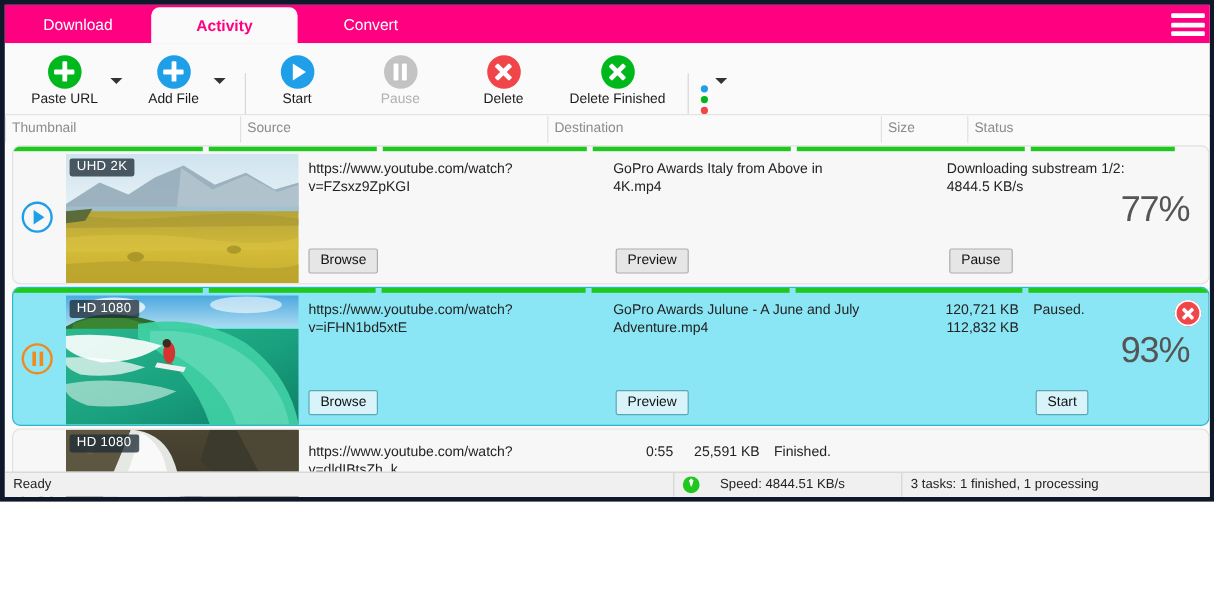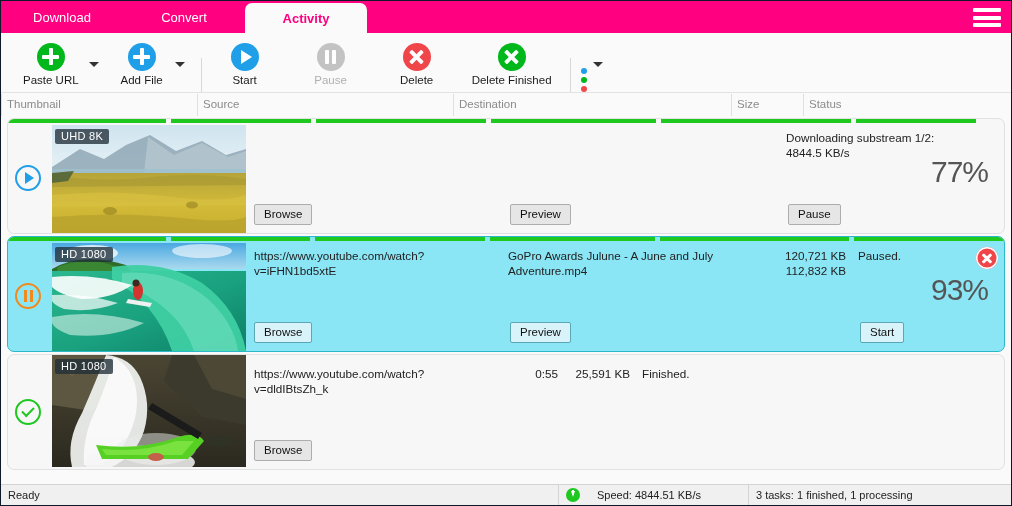--- a/index.html
+++ b/index.html
@@ -5,22 +5,22 @@
   * { box-sizing: border-box; }
   html, body { margin:0; padding:0; }
   body {
     width:1012px; height:506px;
     font-family:"Liberation Sans", sans-serif;
     background:#ffffff;
     overflow:hidden;
   }
   #app {
     position:relative;
-    width:1012px; height:506px;
-    border:1px solid #0f172a;
+    width:1012px; height:418px;
+    border:4px solid #0f172a;
     background:#fafafa;
     overflow:hidden;
   }
 
   
   .tabstrip {
     position:absolute; left:0; top:0; width:1010px; height:32px;
     background:#ff0080;
     display:flex; align-items:flex-end;
   }
@@ -224,25 +224,25 @@
 </style>
 </head>
 <body>
 
 <div id="app">
 
   <div class="tabstrip">
     <div class="tab">
       <span>Download</span>
     </div>
+    <div class="tab active">
+      <span>Activity</span>
+    </div>
     <div class="tab">
       <span>Convert</span>
-    </div>
-    <div class="tab active">
-      <span>Activity</span>
     </div>
     <div class="hamburger">
       <i></i>
       <i></i>
       <i></i>
     </div>
   </div>
 
   <div class="toolbar">
 
@@ -377,26 +377,28 @@
               <rect x="0" y="44" width="194" height="6" fill="#9fc1cf" opacity="0.8"></rect>
               <rect x="0" y="48" width="194" height="60" fill="url(#fld1)"></rect>
               <path d="M0 50 Q50 58 100 52 Q150 47 194 54 L194 60 L0 62 Z" fill="#a89a33" opacity="0.7"></path>
               <path d="M0 70 Q60 64 120 72 Q170 78 194 70 L194 80 L0 82 Z" fill="#d8c242" opacity="0.6"></path>
               <path d="M0 92 Q70 86 140 94 Q180 98 194 92 L194 108 L0 108 Z" fill="#b8a12c" opacity="0.75"></path>
               <path d="M0 48 L22 46 L16 56 L0 58 Z" fill="#5c6b3a"></path>
               <ellipse cx="58" cy="86" rx="7" ry="4" fill="#9c8a24" opacity="0.7"></ellipse>
               <ellipse cx="140" cy="80" rx="6" ry="3.5" fill="#9c8a24" opacity="0.7"></ellipse>
             </svg>
           </div>
-          <div class="badge">UHD 8K</div>
+          <div class="badge">UHD 2K</div>
         </div>
         <div class="srccell">
+          <div class="celltext">https://www.youtube.com/watch?v=FZsxz9ZpKGI</div>
           <div class="btn b1">Browse</div>
         </div>
         <div class="destcell">
+          <div class="celltext">GoPro Awards  Italy from Above in 4K.mp4</div>
           <div class="btn b1">Preview</div>
         </div>
         <div class="lencell">
           <div class="celltext"></div>
         </div>
         <div class="statcell">
           <div class="celltext" style="max-width:152px">Downloading substream 1/2: 4844.5 KB/s</div>
           <div class="pct">77%</div>
           <div class="btn b1">Pause</div>
         </div>

